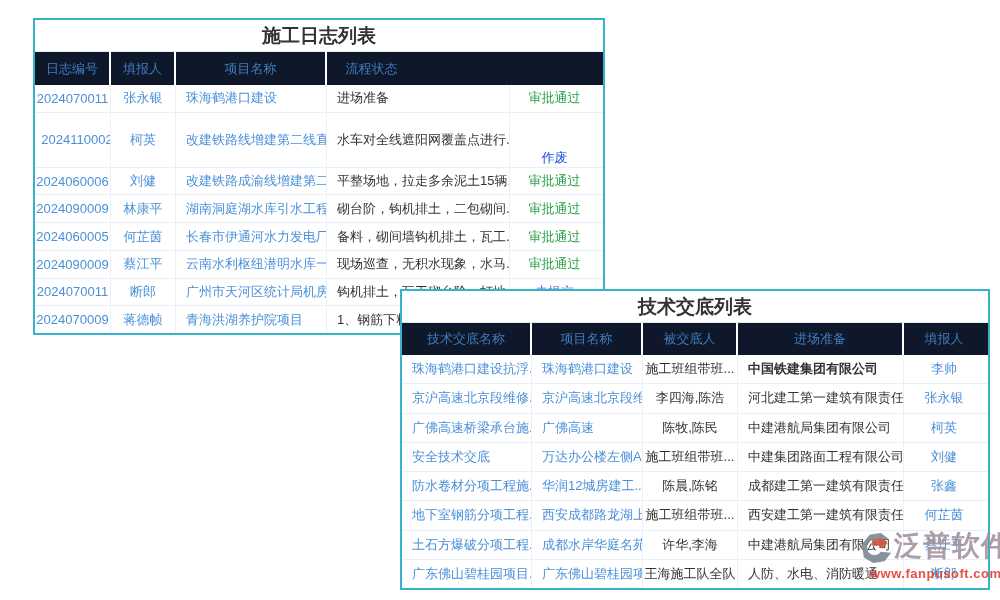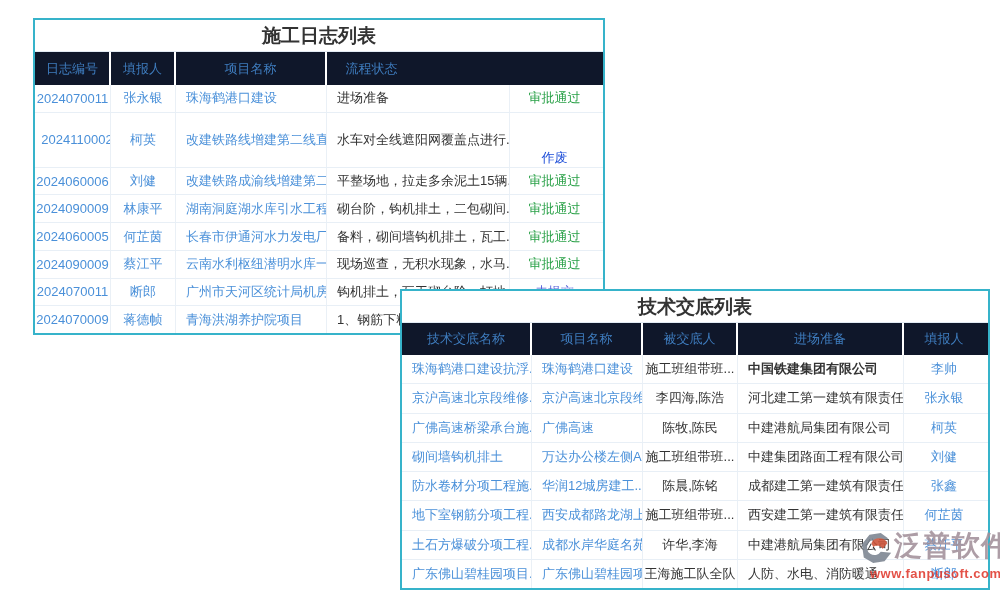--- a/index.html
+++ b/index.html
@@ -155,21 +155,21 @@
         <div class="td align-c link" style="flex: 0 0 80px;">张永银</div>
       </div>
       <div class="trow">
         <div class="td align-l link" style="flex: 0 0 130px;">广佛高速桥梁承台施...</div>
         <div class="td align-l link" style="flex: 0 0 111px;">广佛高速</div>
         <div class="td align-c" style="flex: 0 0 95px;">陈牧,陈民</div>
         <div class="td align-l" style="flex: 0 0 166px;">中建港航局集团有限公司</div>
         <div class="td align-c link" style="flex: 0 0 80px;">柯英</div>
       </div>
       <div class="trow">
-        <div class="td align-l link" style="flex: 0 0 130px;">砌间墙钩机排土</div>
+        <div class="td align-l link" style="flex: 0 0 130px;">安全技术交底</div>
         <div class="td align-l link" style="flex: 0 0 111px;">万达办公楼左侧A...</div>
         <div class="td align-c" style="flex: 0 0 95px;">施工班组带班...</div>
         <div class="td align-l" style="flex: 0 0 166px;">中建集团路面工程有限公司</div>
         <div class="td align-c link" style="flex: 0 0 80px;">刘健</div>
       </div>
       <div class="trow">
         <div class="td align-l link" style="flex: 0 0 130px;">防水卷材分项工程施...</div>
         <div class="td align-l link" style="flex: 0 0 111px;">华润12城房建工...</div>
         <div class="td align-c" style="flex: 0 0 95px;">陈晨,陈铭</div>
         <div class="td align-l" style="flex: 0 0 166px;">成都建工第一建筑有限责任公司</div>

